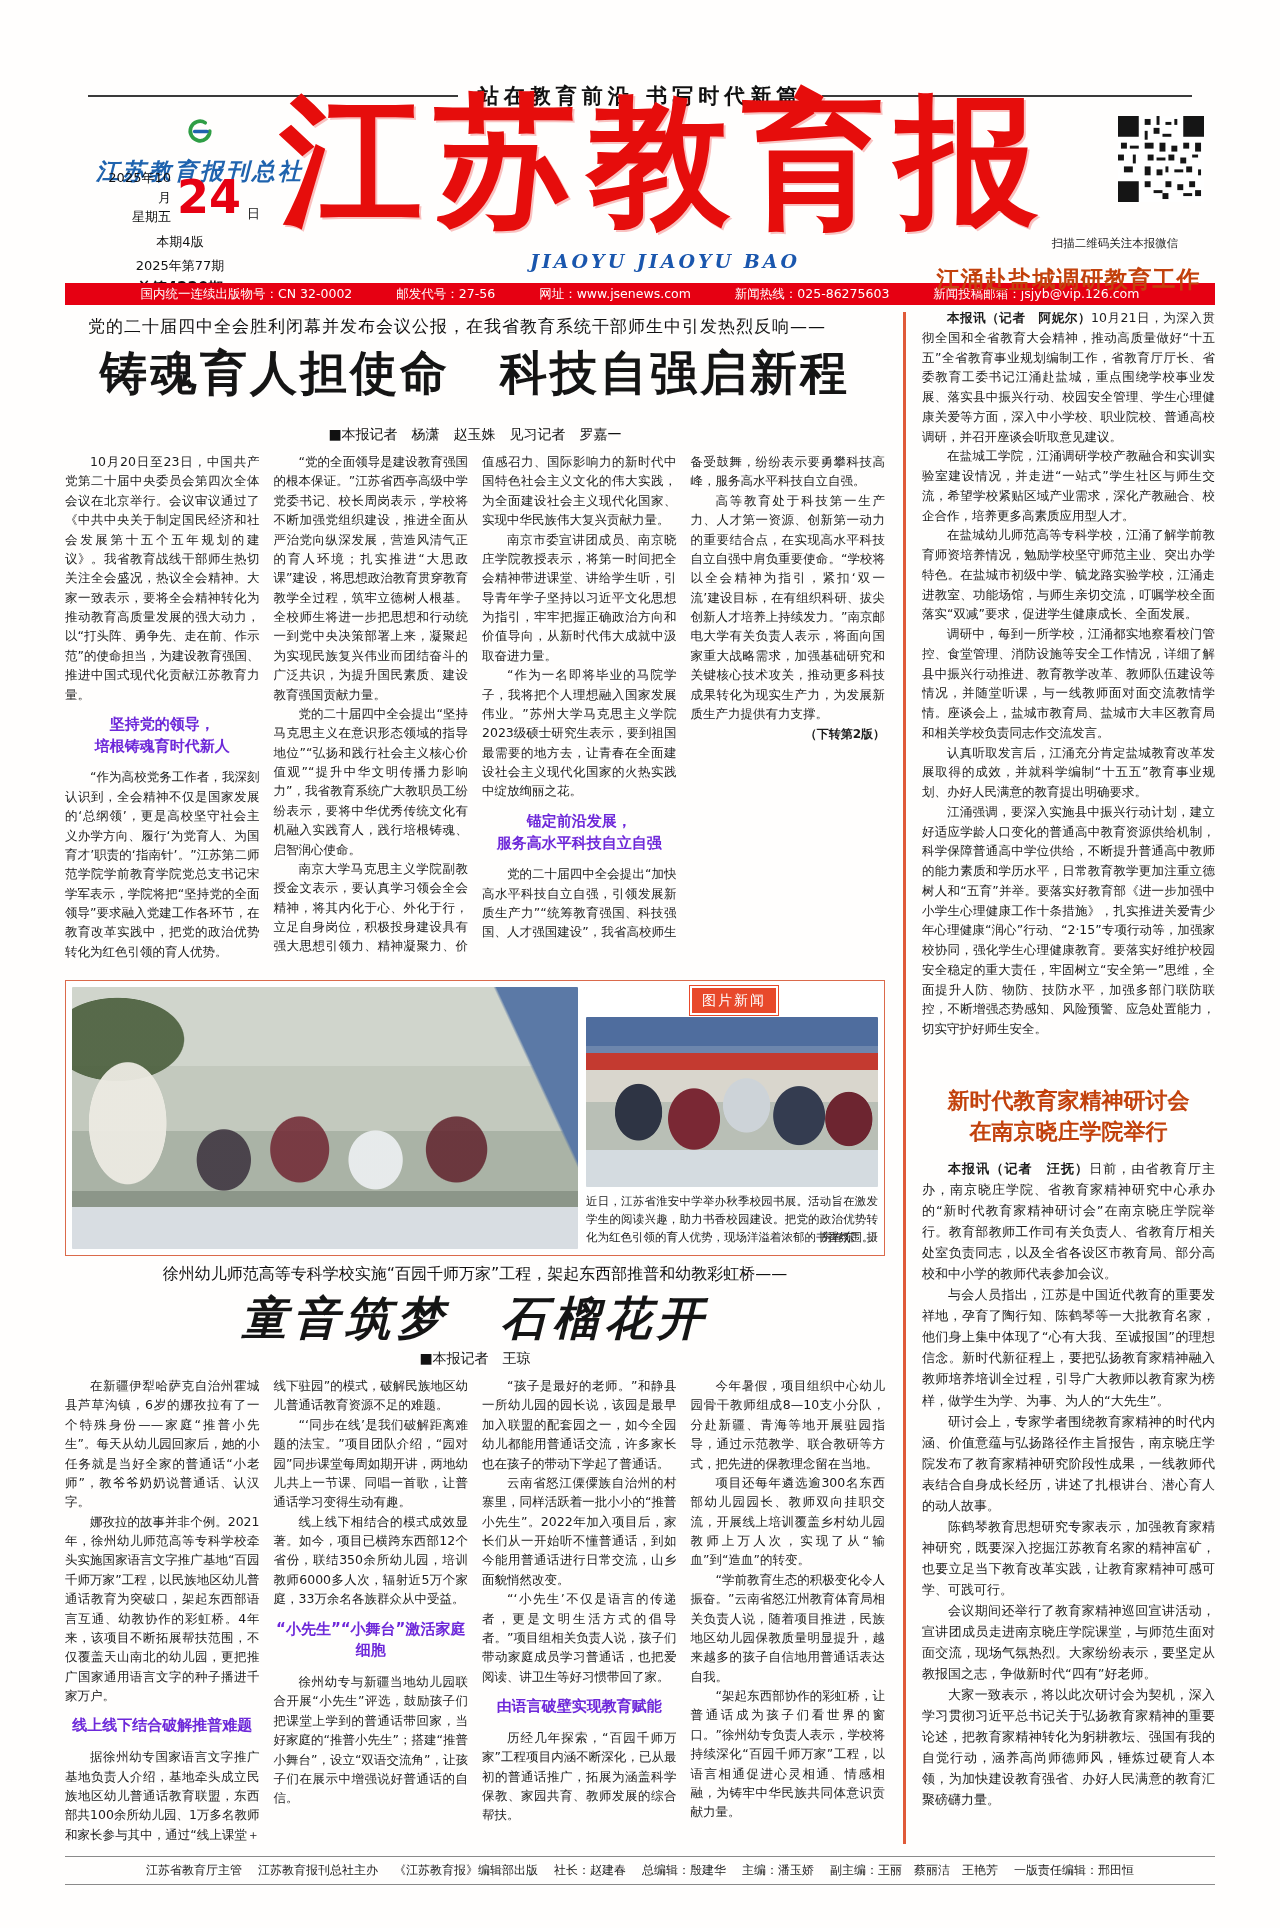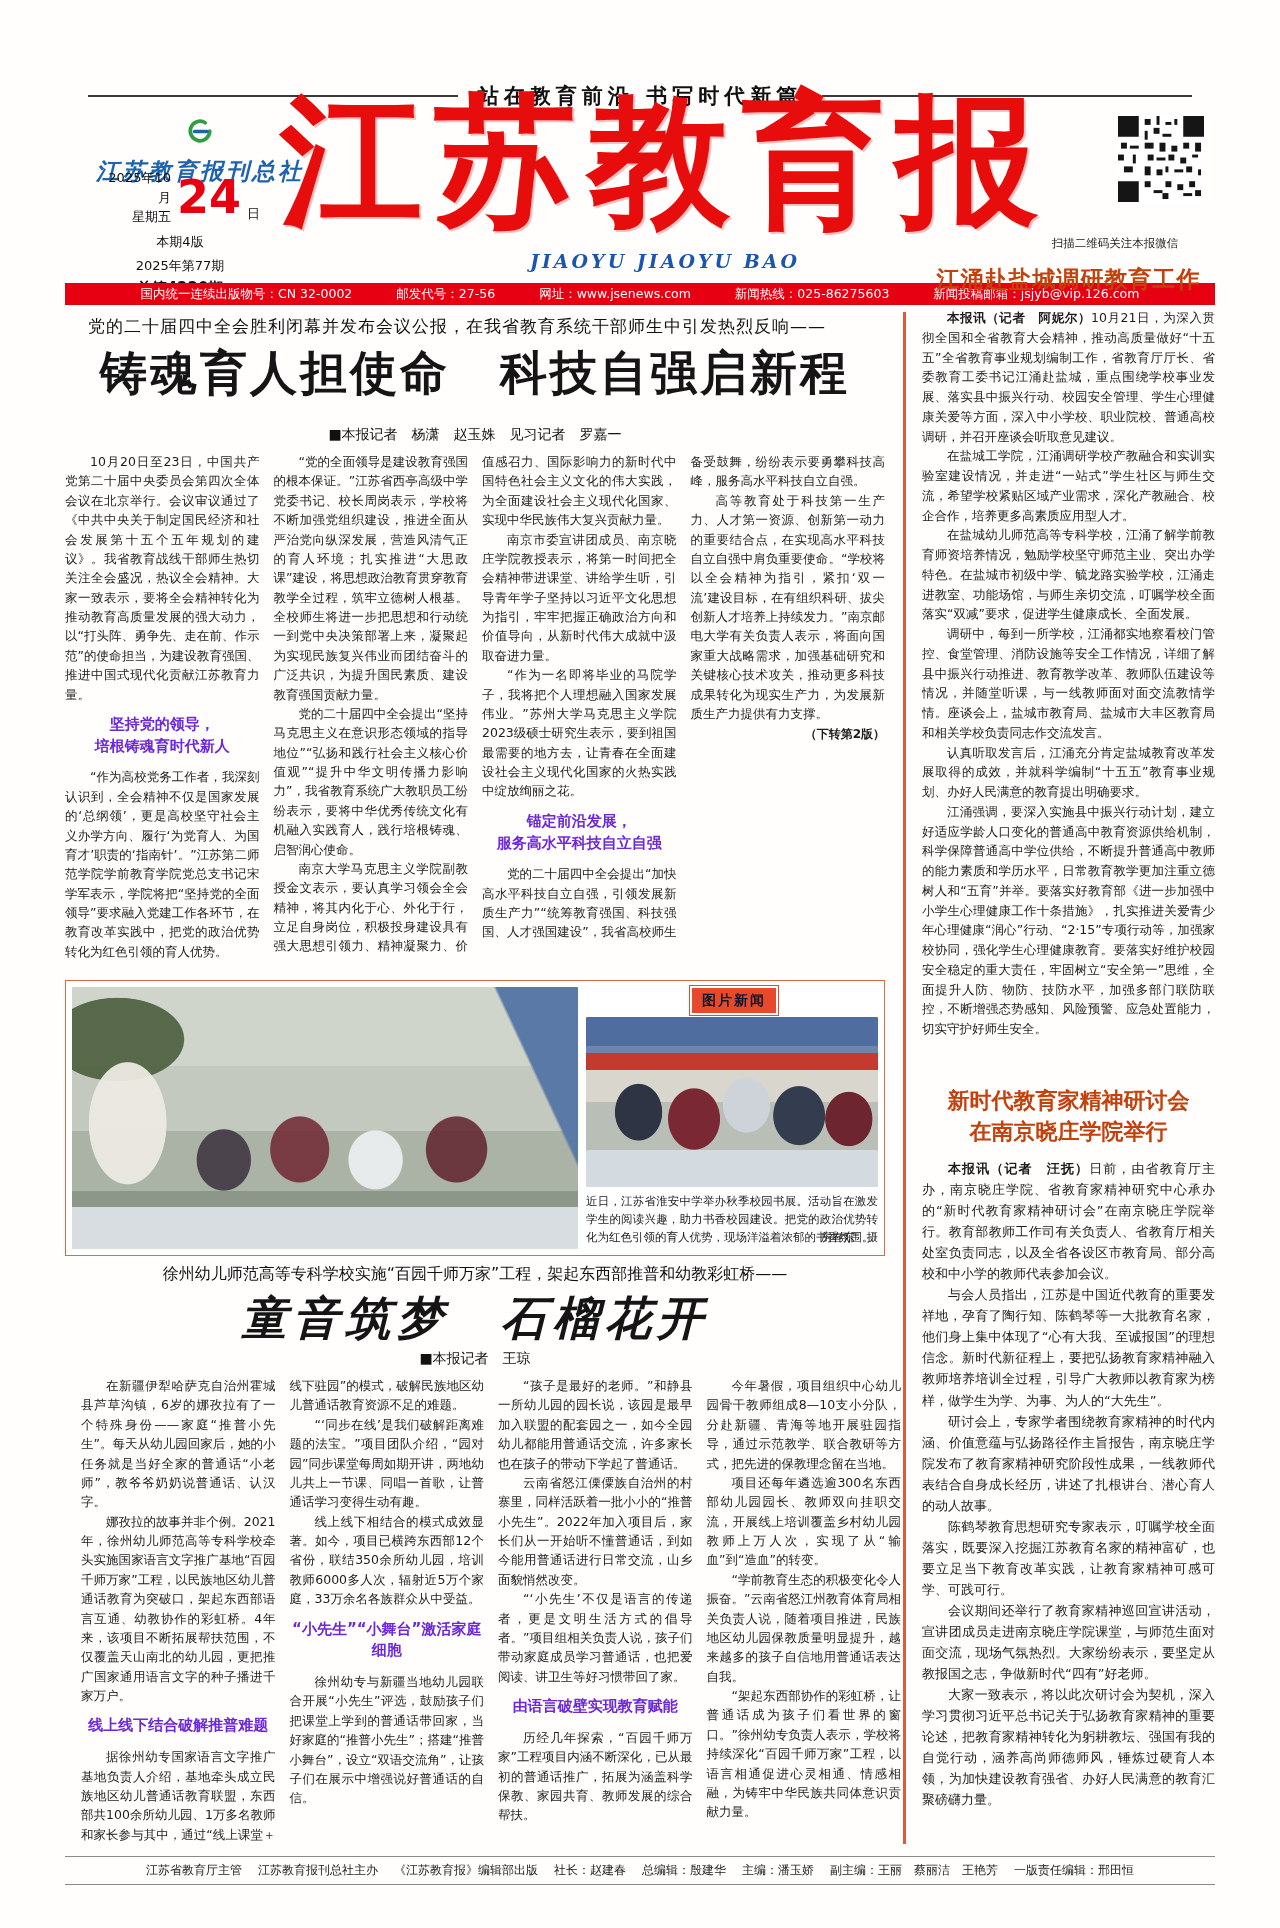--- a/index.html
+++ b/index.html
@@ -73,32 +73,32 @@
       linear-gradient(180deg, transparent 0 21%, #c43a30 21% 31%, transparent 31%),
       radial-gradient(40px 48px at 18% 56%, #2e3444 0 58%, transparent 60%),
       radial-gradient(44px 52px at 37% 60%, #7a2834 0 58%, transparent 60%),
       radial-gradient(40px 46px at 55% 52%, #cdd3d8 0 58%, transparent 60%),
       radial-gradient(44px 50px at 73% 58%, #343c50 0 58%, transparent 60%),
       radial-gradient(40px 46px at 90% 60%, #6d2530 0 58%, transparent 60%),
       linear-gradient(180deg, transparent 0 78%, #d4dbe0 78% 100%),
       linear-gradient(180deg, #d9d6cd 0 50%, #b9bfb6 50% 100%);}
   .photobadge{position:absolute;left:624px;top:5px;width:84px;height:25px;background:#e8492b;
               border:2px solid #fff;outline:1px solid #e8492b;display:flex;align-items:center;justify-content:center;
-              color:#0f172a;font-size:14px;font-weight:bold;letter-spacing:2px;}
+              color:#ffffff;font-size:14px;font-weight:normal;letter-spacing:2px;}
   .photocap{position:absolute;left:520px;top:212px;width:292px;font-family:"DejaVu Serif","Liberation Serif",serif;
             font-size:11.5px;line-height:1.55;text-align:justify;color:#222;}
   .photocredit{text-align:right;font-family:"DejaVu Serif","Liberation Serif",serif;font-size:11.5px;color:#222;margin-top:1px;}
 
   
   .kicker2{position:absolute;left:65px;top:1264px;width:820px;text-align:center;font-size:16px;color:#111;}
   .headline2{position:absolute;left:65px;top:1288px;width:820px;text-align:center;
              font-size:46px;font-weight:900;letter-spacing:6px;color:#151515;white-space:nowrap;font-style:italic;}
   .byline2{top:1350px;}
   .body2{left:65px;top:1376px;width:820px;height:468px;column-count:4;column-gap:14px;
-         font-size:12.5px;line-height:1.55;margin-left:16px;}
+         font-size:12.5px;line-height:1.55;}
 
   
   .divider{position:absolute;left:903px;top:312px;width:3px;height:1532px;background:#e05a39;}
   .side-title{position:absolute;left:922px;width:293px;text-align:center;font-weight:800;color:#c2410c;}
   .titleA{top:264px;font-size:23px;letter-spacing:1px;}
   .titleB{top:1086px;font-size:22px;line-height:1.4;white-space:pre-line;}
   .bodyA{left:922px;top:308px;width:293px;height:772px;font-size:12.5px;line-height:1.58;}
   .bodyB{left:922px;top:1158px;width:293px;height:686px;font-size:13px;line-height:1.62;}
 
   
@@ -260,21 +260,21 @@
       <p class="para">调研中，每到一所学校，江涌都实地察看校门管控、食堂管理、消防设施等安全工作情况，详细了解县中振兴行动推进、教育教学改革、教师队伍建设等情况，并随堂听课，与一线教师面对面交流教情学情。座谈会上，盐城市教育局、盐城市大丰区教育局和相关学校负责同志作交流发言。</p>
       <p class="para">认真听取发言后，江涌充分肯定盐城教育改革发展取得的成效，并就科学编制“十五五”教育事业规划、办好人民满意的教育提出明确要求。</p>
       <p class="para">江涌强调，要深入实施县中振兴行动计划，建立好适应学龄人口变化的普通高中教育资源供给机制，科学保障普通高中学位供给，不断提升普通高中教师的能力素质和学历水平，日常教育教学更加注重立德树人和“五育”并举。要落实好教育部《进一步加强中小学生心理健康工作十条措施》，扎实推进关爱青少年心理健康“润心”行动、“2·15”专项行动等，加强家校协同，强化学生心理健康教育。要落实好维护校园安全稳定的重大责任，牢固树立“安全第一”思维，全面提升人防、物防、技防水平，加强多部门联防联控，不断增强态势感知、风险预警、应急处置能力，切实守护好师生安全。</p>
     </div>
   <div class="side-title titleB">新时代教育家精神研讨会
 在南京晓庄学院举行</div>
   <div class="colbody bodyB">
       <p class="para"><b>本报讯（记者　汪抚）</b>日前，由省教育厅主办，南京晓庄学院、省教育家精神研究中心承办的“新时代教育家精神研讨会”在南京晓庄学院举行。教育部教师工作司有关负责人、省教育厅相关处室负责同志，以及全省各设区市教育局、部分高校和中小学的教师代表参加会议。</p>
       <p class="para">与会人员指出，江苏是中国近代教育的重要发祥地，孕育了陶行知、陈鹤琴等一大批教育名家，他们身上集中体现了“心有大我、至诚报国”的理想信念。新时代新征程上，要把弘扬教育家精神融入教师培养培训全过程，引导广大教师以教育家为榜样，做学生为学、为事、为人的“大先生”。</p>
       <p class="para">研讨会上，专家学者围绕教育家精神的时代内涵、价值意蕴与弘扬路径作主旨报告，南京晓庄学院发布了教育家精神研究阶段性成果，一线教师代表结合自身成长经历，讲述了扎根讲台、潜心育人的动人故事。</p>
-      <p class="para">陈鹤琴教育思想研究专家表示，叮嘱学校全面落实，既要深入挖掘江苏教育名家的精神富矿，也要立足当下教育改革实践，让教育家精神可感可学、可践可行。</p>
+      <p class="para">陈鹤琴教育思想研究专家表示，加强教育家精神研究，既要深入挖掘江苏教育名家的精神富矿，也要立足当下教育改革实践，让教育家精神可感可学、可践可行。</p>
       <p class="para">会议期间还举行了教育家精神巡回宣讲活动，宣讲团成员走进南京晓庄学院课堂，与师范生面对面交流，现场气氛热烈。大家纷纷表示，要坚定从教报国之志，争做新时代“四有”好老师。</p>
       <p class="para">大家一致表示，将以此次研讨会为契机，深入学习贯彻习近平总书记关于弘扬教育家精神的重要论述，把教育家精神转化为躬耕教坛、强国有我的自觉行动，涵养高尚师德师风，锤炼过硬育人本领，为加快建设教育强省、办好人民满意的教育汇聚磅礴力量。</p>
     </div>
 
   <div class="footer">
       <span>江苏省教育厅主管</span>
       <span>江苏教育报刊总社主办</span>
       <span>《江苏教育报》编辑部出版</span>
       <span>社长：赵建春</span>
       <span>总编辑：殷建华</span>

